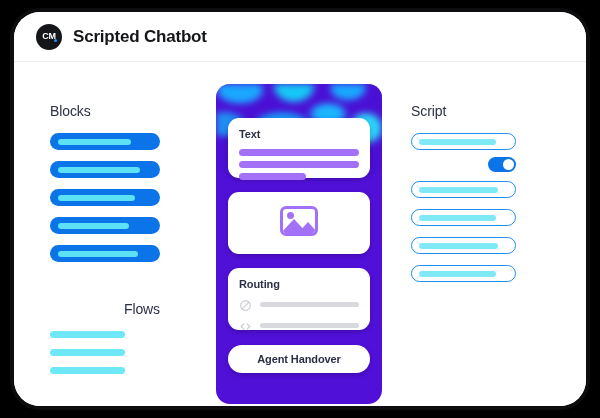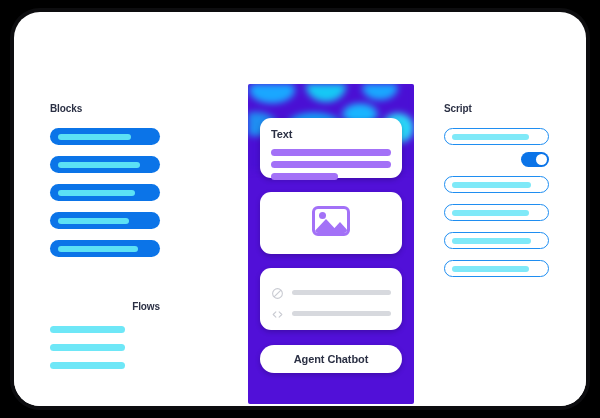--- a/index.html
+++ b/index.html
@@ -89,22 +89,22 @@
   #workspace {
     position: absolute;
     left: 0;
     top: 51px;
     width: 100%;
     height: 351px;
     background: #ffffff;
   }
 
   .column-heading {
-    font-size: 10px;
-    font-weight: bold;
+    font-size: 14px;
+    font-weight: normal;
     color: #2b3044;
     letter-spacing: -0.1px;
   }
 
   
   #blocks-panel {
     position: absolute;
     left: 36px;
     top: 40px;
     width: 110px;
@@ -140,24 +140,23 @@
     margin-bottom: 11px;
   }
 
   
   #phone-device {
     position: absolute;
     left: 202px;
     top: 21px;
     width: 166px;
     height: 320px;
-    border-radius: 2px;
+    border-radius: 14px;
     background: #5110d8;
     overflow: hidden;
-    margin-left: 32px;
   }
   #phone-blobs {
     position: absolute;
     left: 0; top: 0;
     width: 100%;
     height: 86px;
     background:
       radial-gradient(ellipse 34px 20px at 24px 6px,  #1aa7ff 0%, #1aa7ff 58%, rgba(26,167,255,0) 76%),
       radial-gradient(ellipse 30px 24px at 78px 2px,  #16c8f5 0%, #16c8f5 56%, rgba(22,200,245,0) 76%),
       radial-gradient(ellipse 26px 18px at 132px 4px, #1aa7ff 0%, #1aa7ff 56%, rgba(26,167,255,0) 78%),
@@ -270,21 +269,21 @@
   #agent-handover-button .btn-label {
     font-size: 11px;
     font-weight: bold;
     color: #2b3044;
     letter-spacing: -0.1px;
   }
 
   
   #script-panel {
     position: absolute;
-    left: 430px;
+    left: 397px;
     top: 40px;
     width: 105px;
   }
   #script-panel .column-heading { margin-bottom: 14px; }
   .script-pill {
     height: 17px;
     border-radius: 9px;
     background: #ffffff;
     border: 1.4px solid #1f8ef1;
     margin-bottom: 11px;
@@ -321,20 +320,27 @@
     border-radius: 50%;
     background: #ffffff;
   }
 </style>
 </head>
 <body>
 
 <div id="app-frame">
   <div id="window-card">
 
+    <div id="app-header">
+      <div id="brand-logo">
+        <span class="cm-text">CM</span>
+        <span class="cm-dot"></span>
+      </div>
+      <div id="page-title">Scripted Chatbot</div>
+    </div>
 
     <div id="workspace">
 
       <div id="blocks-panel">
         <div class="column-heading">Blocks</div>
         <div id="blocks-list">
             <div class="block-pill">
               <div class="fill" style="width: 72%;"></div>
             </div>
             <div class="block-pill">
@@ -377,40 +383,41 @@
           <div id="media-icon-wrap">
             <div id="media-icon">
               <span class="sun"></span>
               <span class="mountain"></span>
               <span class="mountain-2"></span>
             </div>
           </div>
         </div>
 
         <div class="phone-card" id="card-routing">
+          <div class="card-title">Routing</div>
           <div id="routing-rows">
               <div class="routing-row">
                 <span class="r-icon"><svg viewBox="0 0 24 24" width="13" height="13" fill="none" stroke="currentColor" stroke-width="2">
                     <circle cx="12" cy="12" r="9"></circle>
                     <line x1="5.6" y1="18.4" x2="18.4" y2="5.6"></line>
                   </svg></span>
                 <div class="r-line" style="width: 84%;"></div>
               </div>
               <div class="routing-row">
                 <span class="r-icon"><svg viewBox="0 0 24 24" width="13" height="13" fill="none" stroke="currentColor" stroke-width="2" stroke-linecap="round" stroke-linejoin="round">
                     <polyline points="9,7 4,12 9,17"></polyline>
                     <polyline points="15,7 20,12 15,17"></polyline>
                   </svg></span>
                 <div class="r-line" style="width: 98%;"></div>
               </div>
             </div>
         </div>
 
         <div id="agent-handover-button">
-          <span class="btn-label">Agent Chatbot</span>
+          <span class="btn-label">Agent Handover</span>
         </div>
       </div>
 
       <div id="script-panel">
         <div class="column-heading">Script</div>
         <div id="script-list">
             <div class="script-pill">
               <div class="fill" style="width: 80%;"></div>
             </div>
             <div id="script-toggle-row">

